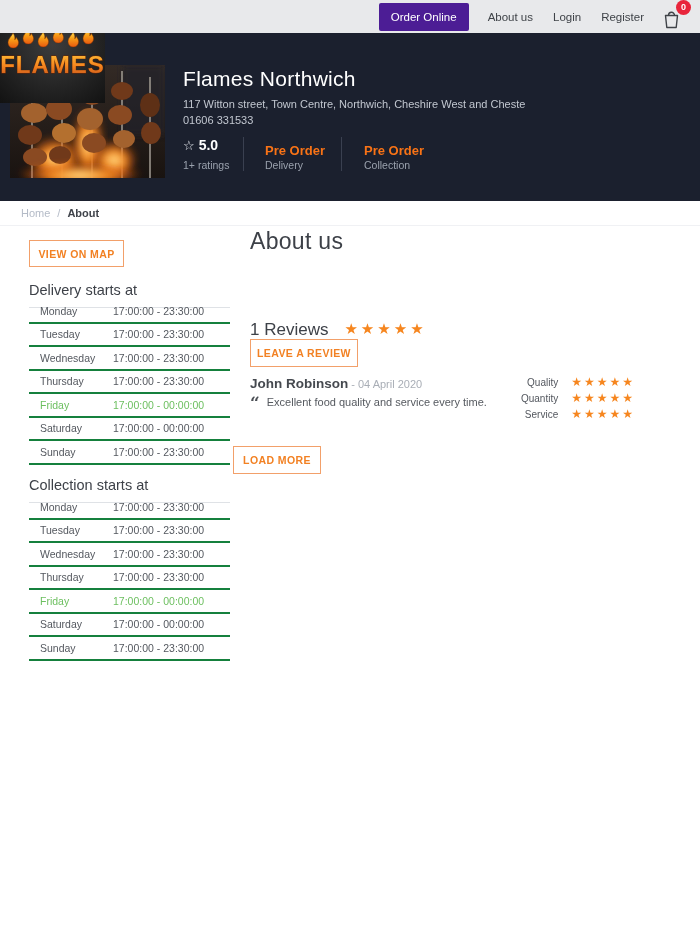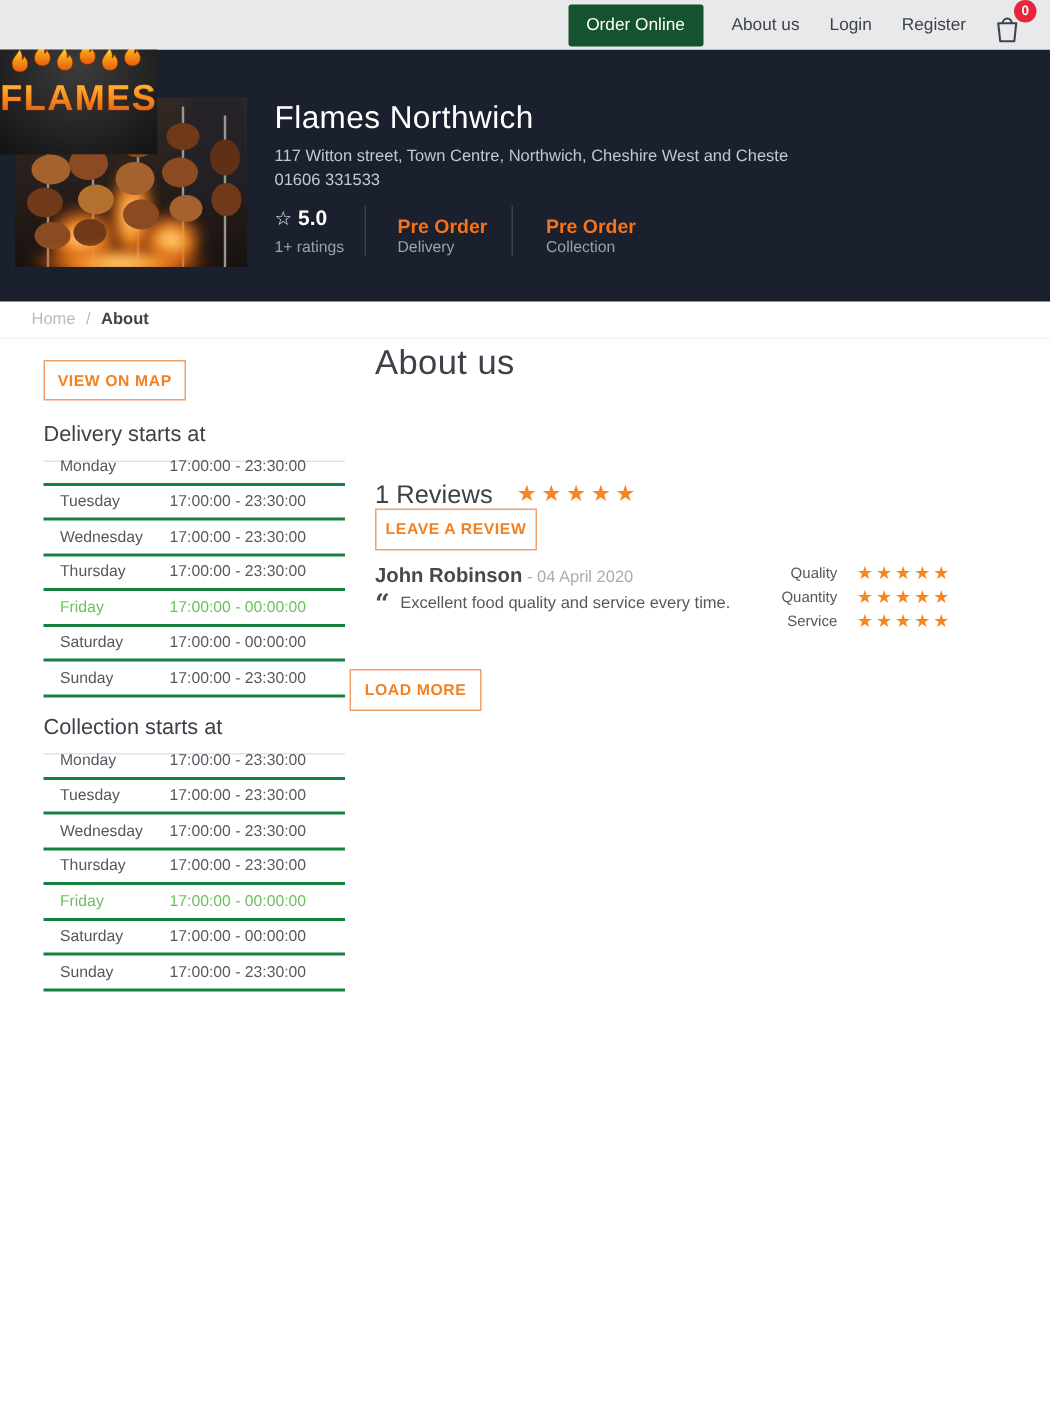--- a/index.html
+++ b/index.html
@@ -3,21 +3,21 @@
 <meta charset="utf-8">
 <style>
   * { margin:0; padding:0; box-sizing:border-box; }
   html,body { background:#ffffff; }
   body { font-family:"Liberation Sans", sans-serif; }
   .page { position:relative; width:700px; height:934px; background:#ffffff; overflow:hidden; margin:0 auto; }
 
   
   .topbar { position:absolute; top:0; left:0; right:0; height:33px; background:#e8e9eb;
             display:flex; align-items:center; justify-content:flex-end; padding-right:10px; z-index:3; }
-  .btn-order { height:28px; margin-right:9px; padding:0 12px; background:#14532d; color:#fff;
+  .btn-order { height:28px; margin-right:9px; padding:0 12px; background:#4c1d95; color:#fff;
                font-size:11.5px; border:none; border-radius:2px; cursor:pointer; font-family:inherit; }
   .nav-link { font-size:11.5px; color:#3f4348; margin:0 10px; cursor:pointer; text-decoration:none; }
   .cart { position:relative; width:22px; height:24px; margin-left:8px; margin-right:6px; cursor:pointer; }
   .cart svg { position:absolute; left:0; bottom:0; }
   .cart-badge { position:absolute; top:-5px; right:-7px; min-width:15px; height:15px; border-radius:50%;
                 background:#e8253b; color:#fff; font-size:9px; display:flex; align-items:center;
                 justify-content:center; font-weight:bold; }
 
   
   .hero { position:absolute; top:33px; left:0; right:0; height:168px; background:#1b202e; z-index:2; }
@@ -59,21 +59,21 @@
   .tbl-row.green { color:#6cbf5f; }
 
   
   .about-title { position:absolute; left:250px; top:228px; font-size:23px; color:#3d4148; font-weight:400; letter-spacing:.3px; }
   .about-desc { position:absolute; left:250px; top:263px; font-size:11px; color:#55595f; width:415px; }
   .reviews-head { position:absolute; left:250px; top:288px; display:flex; align-items:flex-start;margin-top:32px; }
   .reviews-title { font-size:17px; color:#3d4148; }
   .stars { color:#f6861f; letter-spacing:3px; }
   .reviews-head .stars { font-size:15px; margin-left:16px; }
   .btn-leave { left:250px; top:339px; width:108px; height:28px; }
-  .review-name-row { position:absolute; left:250px; top:376px; display:flex; align-items:flex-end; }
+  .review-name-row { position:absolute; left:250px; top:376px; display:flex; align-items:center; }
   .review-name { font-size:13.5px; font-weight:bold; color:#45494f; }
   .review-date { font-size:11px; color:#a9aeb6; margin-left:3px; }
   .review-quote-row { position:absolute; left:250px; top:396px; display:flex; align-items:flex-start; }
   .quote-mark { font-family:"DejaVu Serif", serif; font-weight:bold; font-size:17px; line-height:14px; color:#4a4e54; margin-right:7px; }
   .review-quote { font-size:11px; color:#55595f; }
   .rating-block { position:absolute; left:490px; top:374px; width:145px; }
   .rating-row { display:flex; align-items:center; justify-content:flex-end; height:16px; }
   .rating-label { font-size:10px; color:#53575e; margin-right:13px; }
   .rating-row .stars { font-size:12px; letter-spacing:2px; }
   .btn-load { left:233px; top:446px; width:88px; height:28px; }

